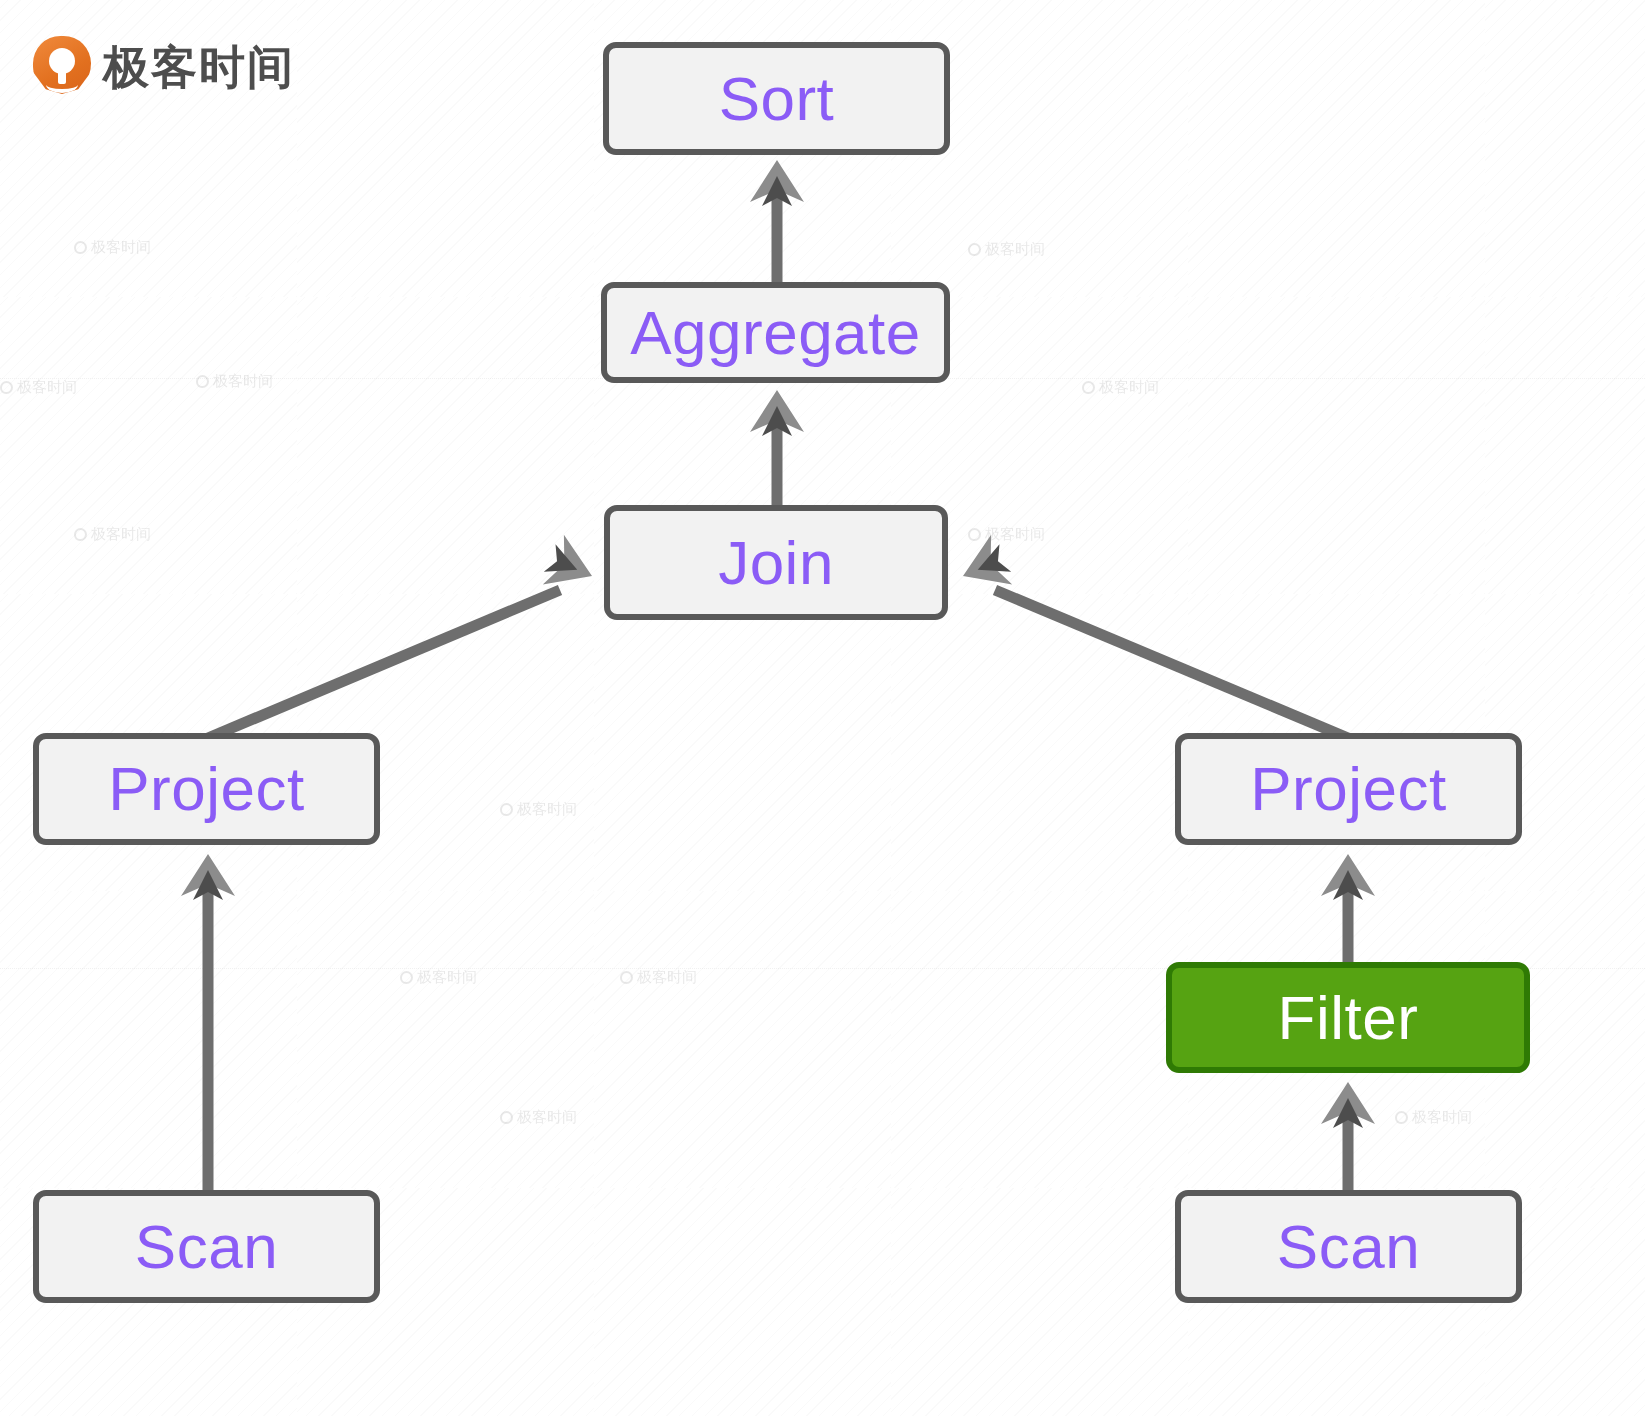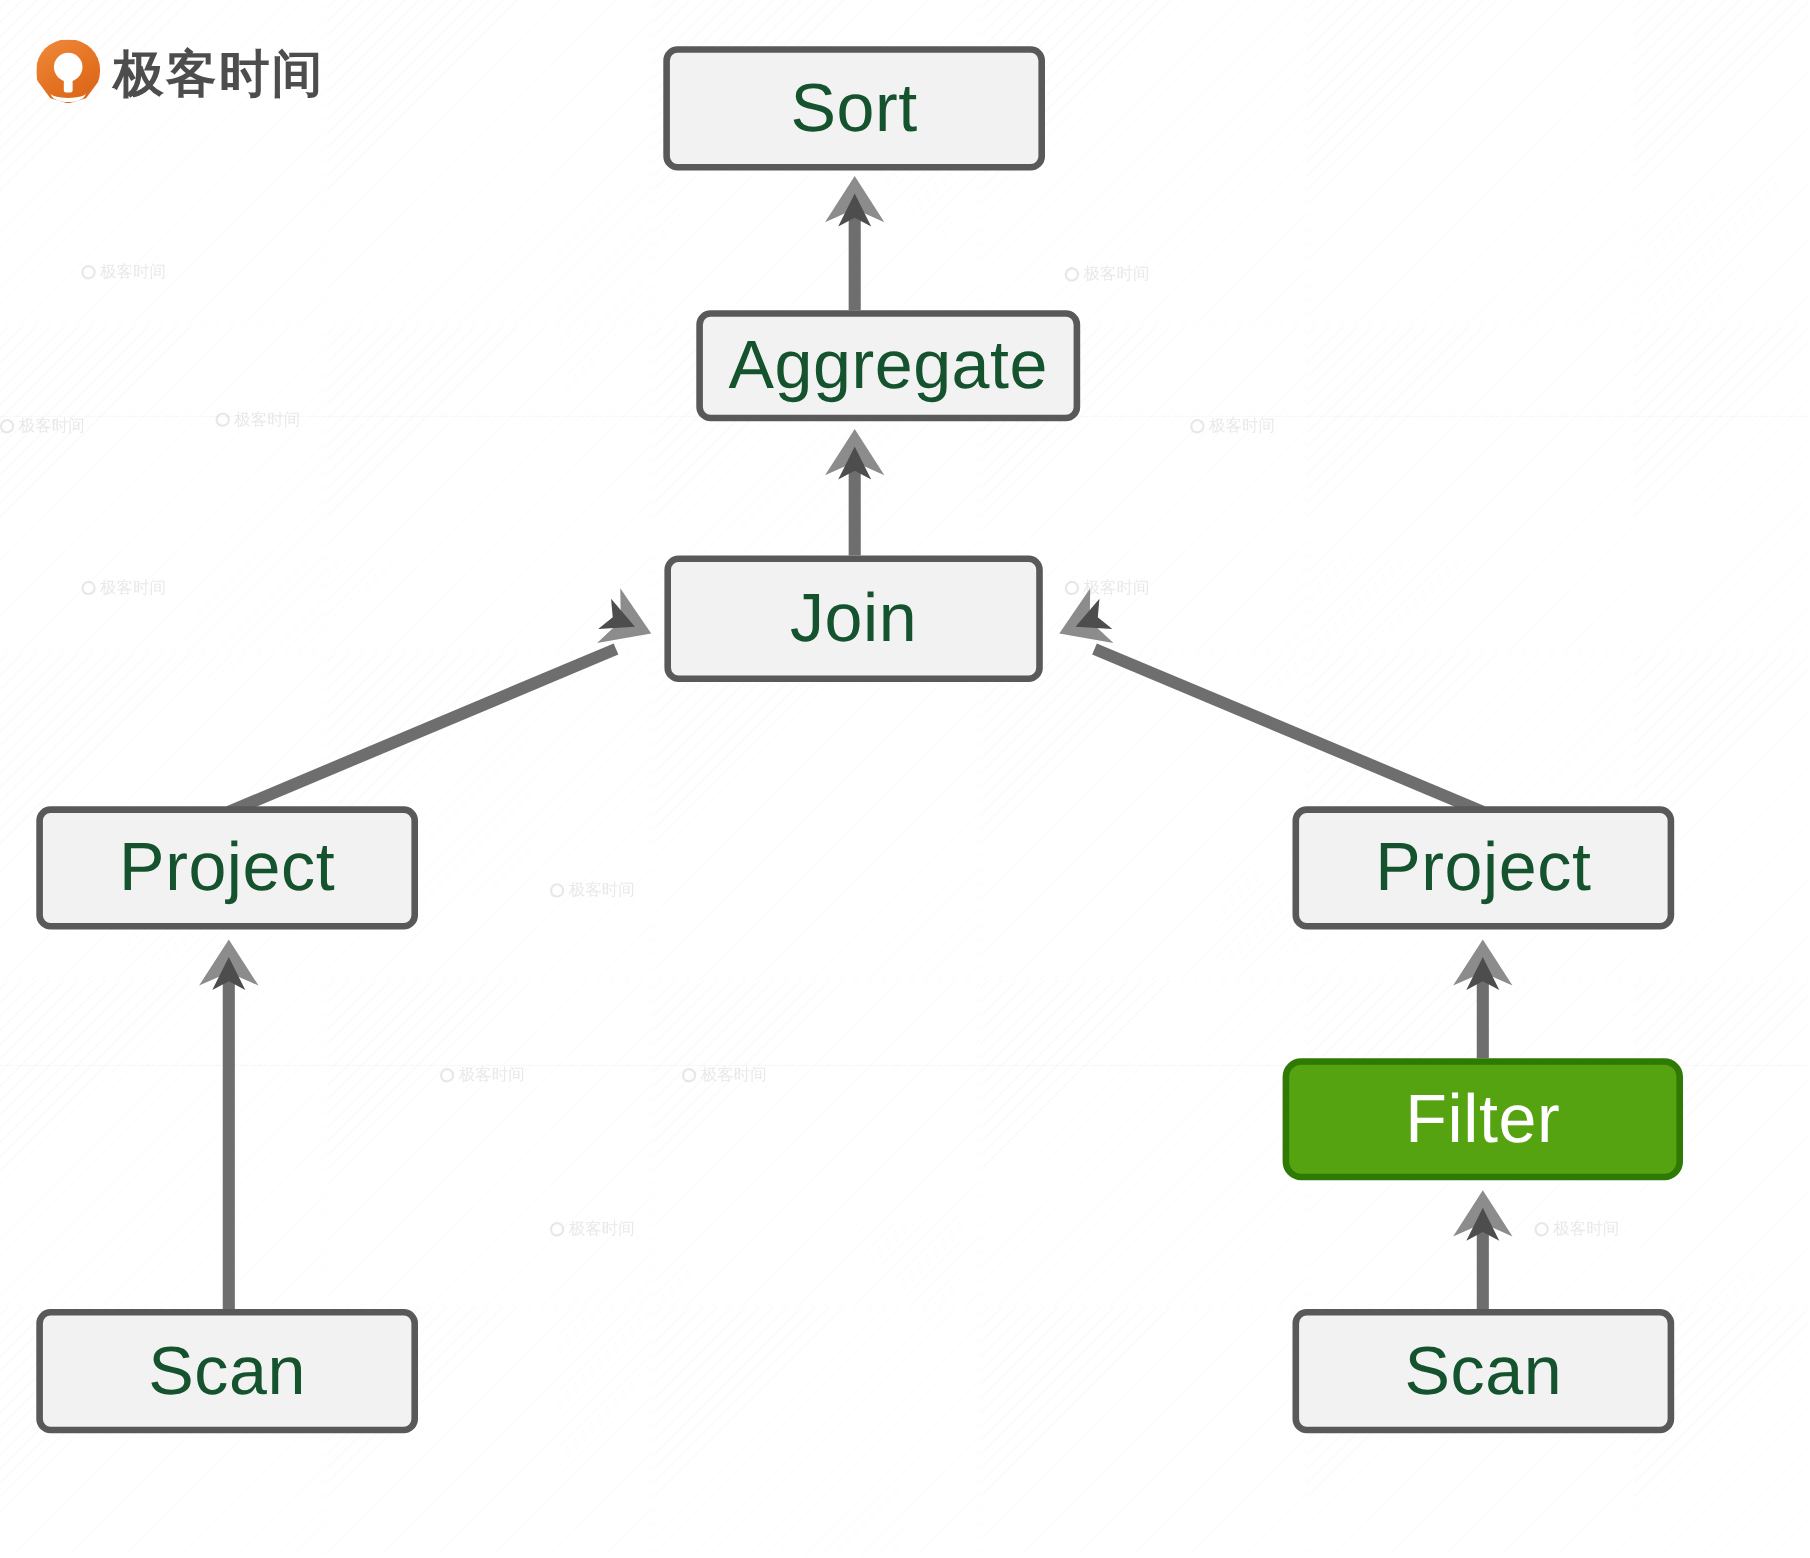--- a/index.html
+++ b/index.html
@@ -118,21 +118,21 @@
   
   .node {
     position: absolute;
     box-sizing: border-box;
     display: flex;
     align-items: center;
     justify-content: center;
     border-radius: 13px;
     border: 6px solid #595959;
     background: #f2f2f2;
-    color: #14532d;
+    color: #8b5cf6;
     font-size: 62px;
     font-weight: 400;
     line-height: 1;
     letter-spacing: 0.5px;
     z-index: 3;
   }
   .node.highlight {
     background: #56a312;
     border-color: #2f7a04;
     color: #ffffff;
@@ -266,33 +266,33 @@
     <g>
       <line x1="1348" y1="1190" x2="1348" y2="1100" stroke="#6e6e6e" stroke-width="11"></line>
       <use href="#ah" transform="translate(1348,1082)"></use>
     </g>
   </svg>
 
   <div id="node-layer">
       <div class="node" style="left: 603px; top: 42px; width: 347px; height: 113px;">
         <span>Sort</span>
       </div>
-      <div class="node" style="left: 601px; top: 282px; width: 349px; height: 101px; margin-left: 32px;">
+      <div class="node" style="left: 601px; top: 282px; width: 349px; height: 101px;">
         <span>Aggregate</span>
       </div>
       <div class="node" style="left: 604px; top: 505px; width: 344px; height: 115px; align-items: center;">
         <span>Join</span>
       </div>
       <div class="node" style="left: 33px; top: 733px; width: 347px; height: 112px;">
         <span>Project</span>
       </div>
       <div class="node" style="left: 1175px; top: 733px; width: 347px; height: 112px;">
         <span>Project</span>
       </div>
-      <div class="node highlight" style="left: 1166px; top: 962px; width: 364px; height: 111px; border-radius: 17px;">
+      <div class="node highlight" style="left: 1166px; top: 962px; width: 364px; height: 111px;">
         <span>Filter</span>
       </div>
       <div class="node" style="left: 33px; top: 1190px; width: 347px; height: 113px;">
         <span>Scan</span>
       </div>
       <div class="node" style="left: 1175px; top: 1190px; width: 347px; height: 113px;">
         <span>Scan</span>
       </div>
     </div>
 

